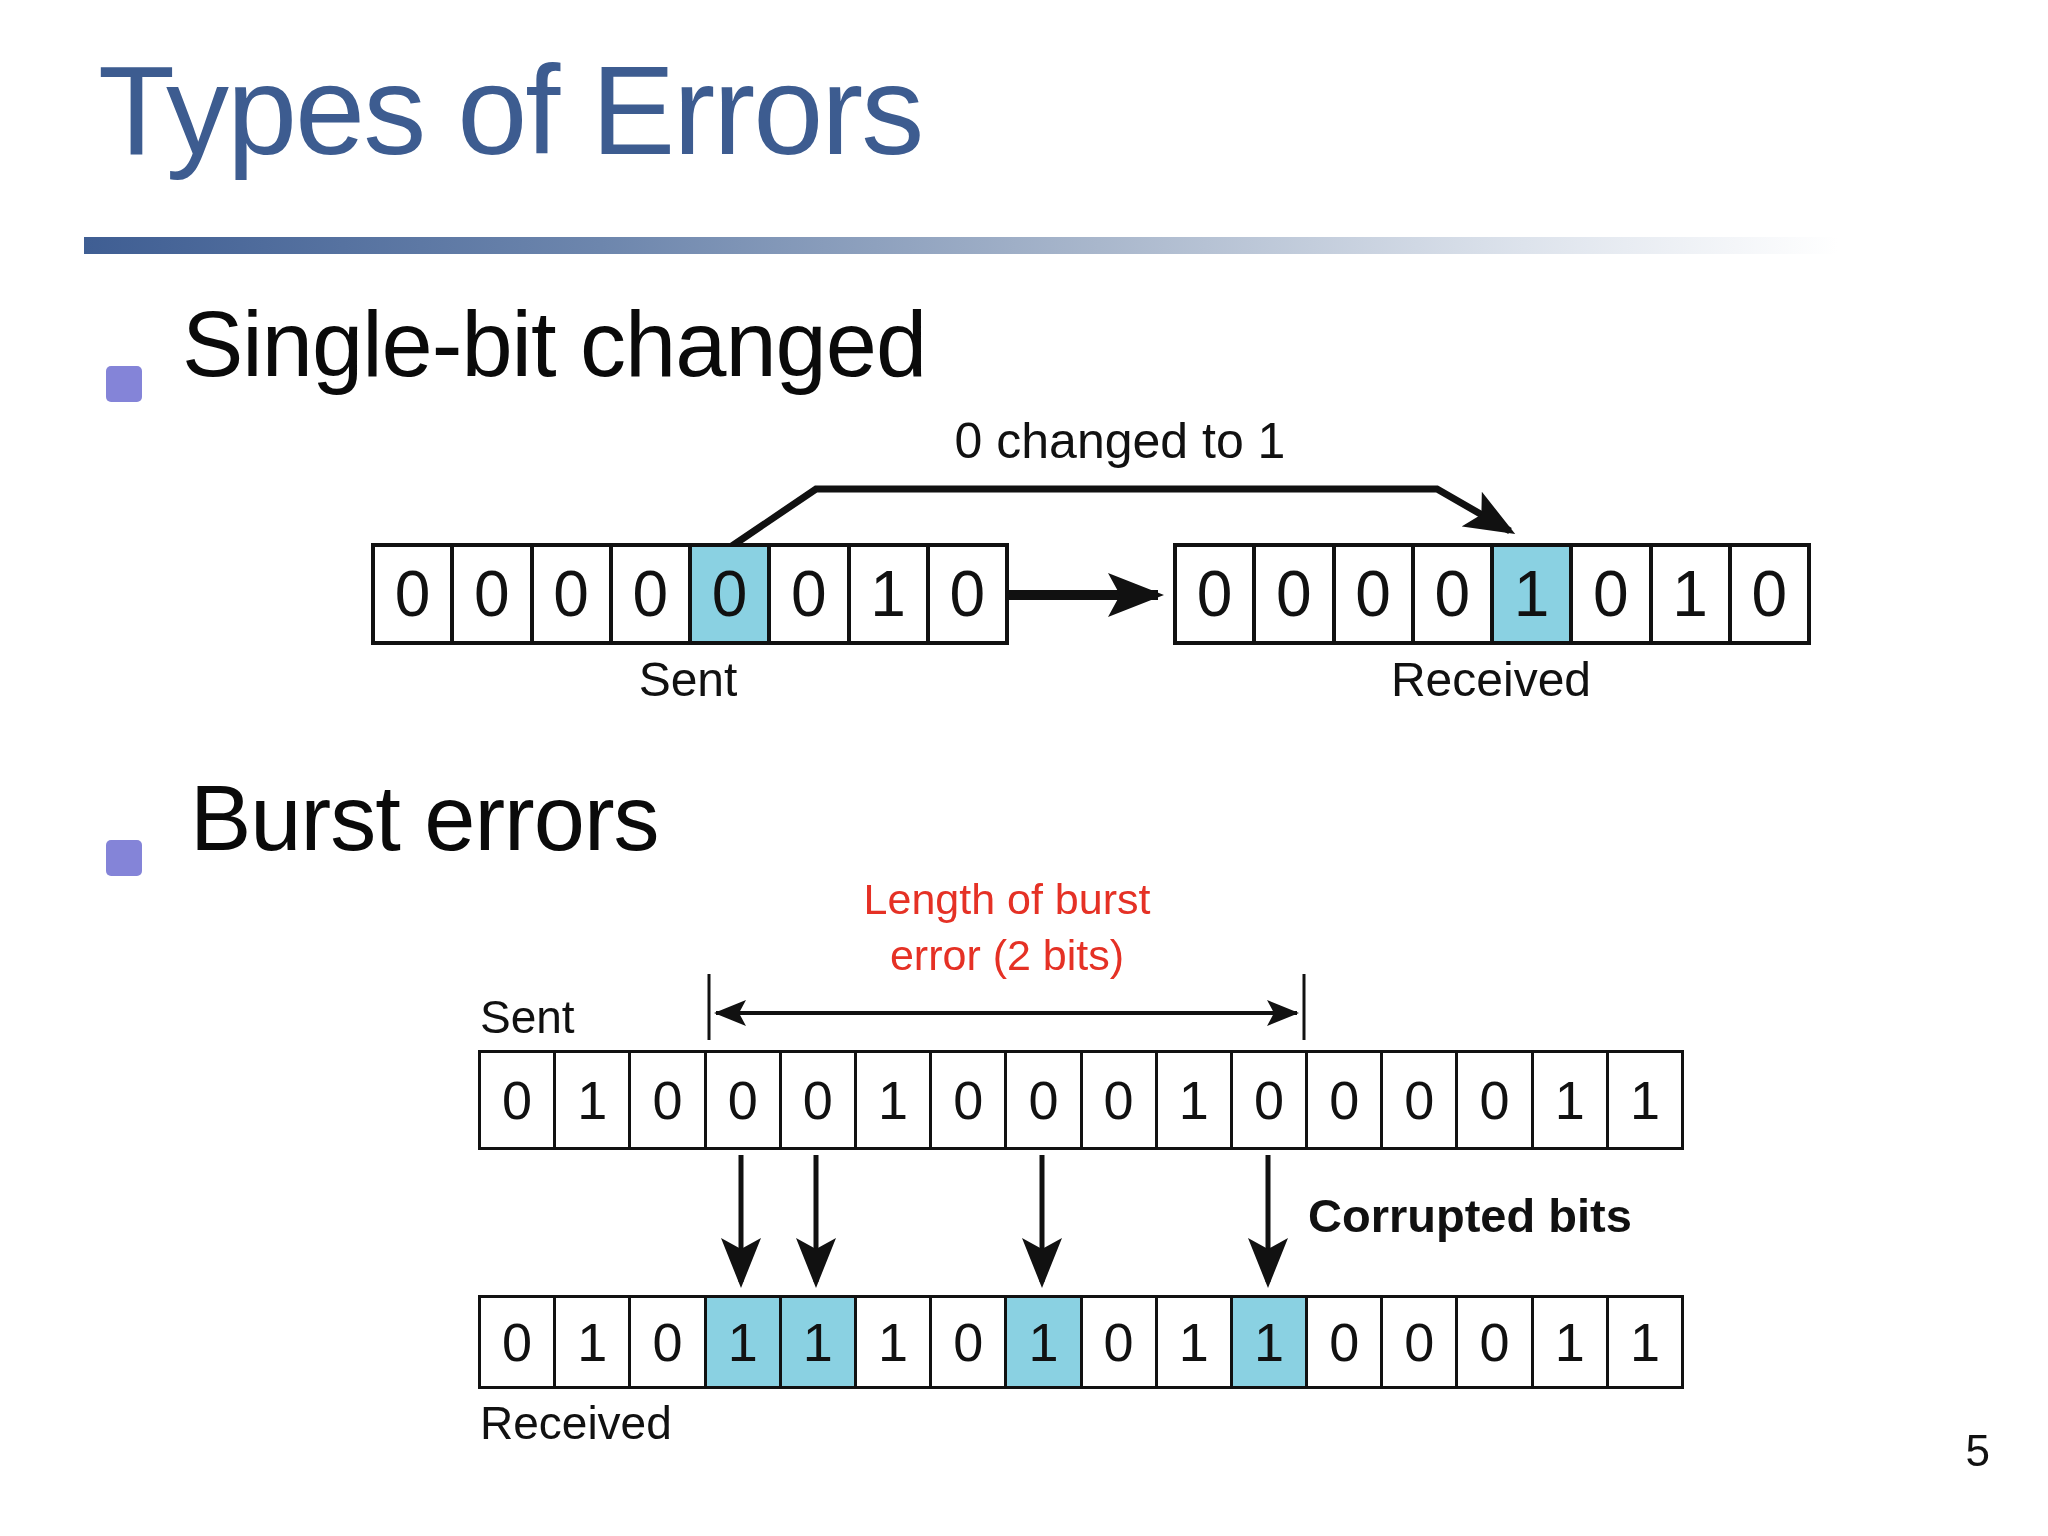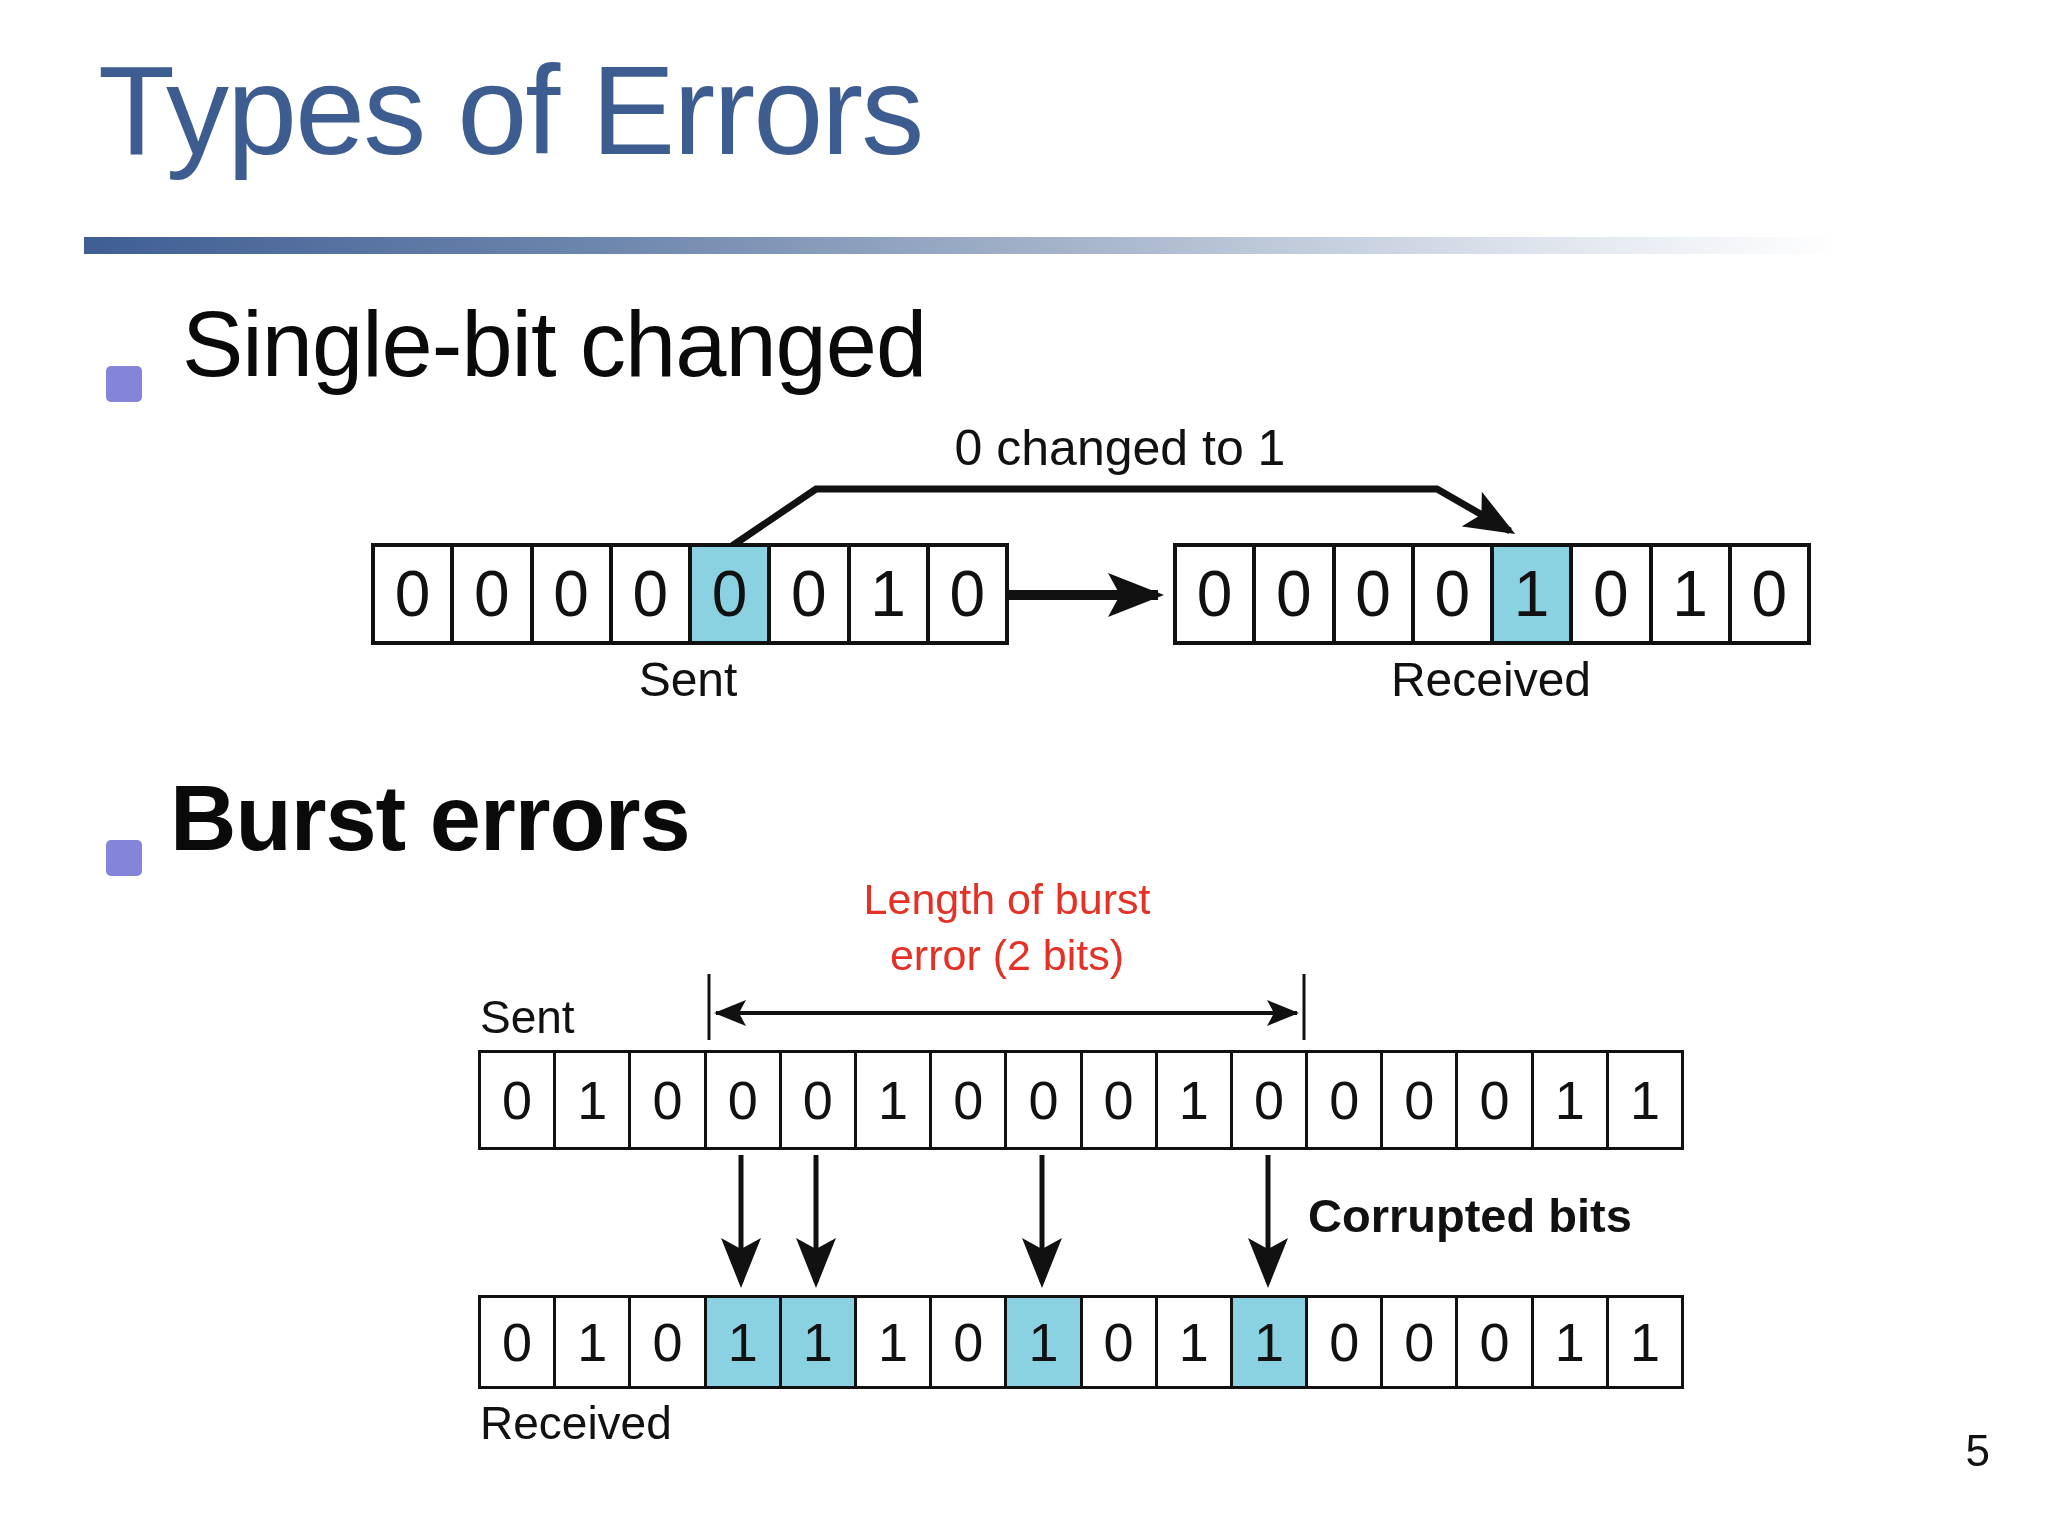--- a/index.html
+++ b/index.html
@@ -99,21 +99,21 @@
     <line x1="1268" y1="1155" x2="1268" y2="1282" stroke-width="5" marker-end="url(#mkMid)"></line>
   </g>
 </svg>
 
 <div class="abs slide-title">Types of Errors</div>
 <div class="abs title-rule"></div>
 
 <div class="abs bullet-sq" style="left:106px;top:366px;"></div>
 <div class="abs bullet-tx" style="left:182px;top:292px;">Single-bit changed</div>
 
-<div class="annotation centered" style="left:1120px;top:412px;margin-top:7px;">0 changed to 1</div>
+<div class="annotation centered" style="left:1120px;top:412px;">0 changed to 1</div>
 
 <div class="bitrow d1" style="left:371px;top:543px;width:638px;">
     <div class="bit-cell">0</div>
     <div class="bit-cell">0</div>
     <div class="bit-cell">0</div>
     <div class="bit-cell">0</div>
     <div class="bit-cell hl">0</div>
     <div class="bit-cell">0</div>
     <div class="bit-cell">1</div>
     <div class="bit-cell">0</div>
@@ -126,21 +126,21 @@
     <div class="bit-cell hl">1</div>
     <div class="bit-cell">0</div>
     <div class="bit-cell">1</div>
     <div class="bit-cell">0</div>
   </div>
 
 <div class="diag-label centered" style="left:688px;top:652px;">Sent</div>
 <div class="diag-label centered" style="left:1491px;top:652px;">Received</div>
 
 <div class="abs bullet-sq" style="left:106px;top:840px;"></div>
-<div class="abs bullet-tx" style="left:170px;top:766px;font-weight:bold;">Burst errors</div>
+<div class="abs bullet-tx" style="left:190px;top:766px;">Burst errors</div>
 
 <div class="red-note centered" style="left:1007px;top:872px;">
   <span>Length of burst</span><br>
   <span>error (2 bits)</span>
 </div>
 
 <div class="diag-label" style="left:480px;top:990px;font-size:46px;">Sent</div>
 
 <div class="bitrow d2s" style="left:478px;top:1050px;width:1206px;">
     <div class="bit-cell">0</div>

